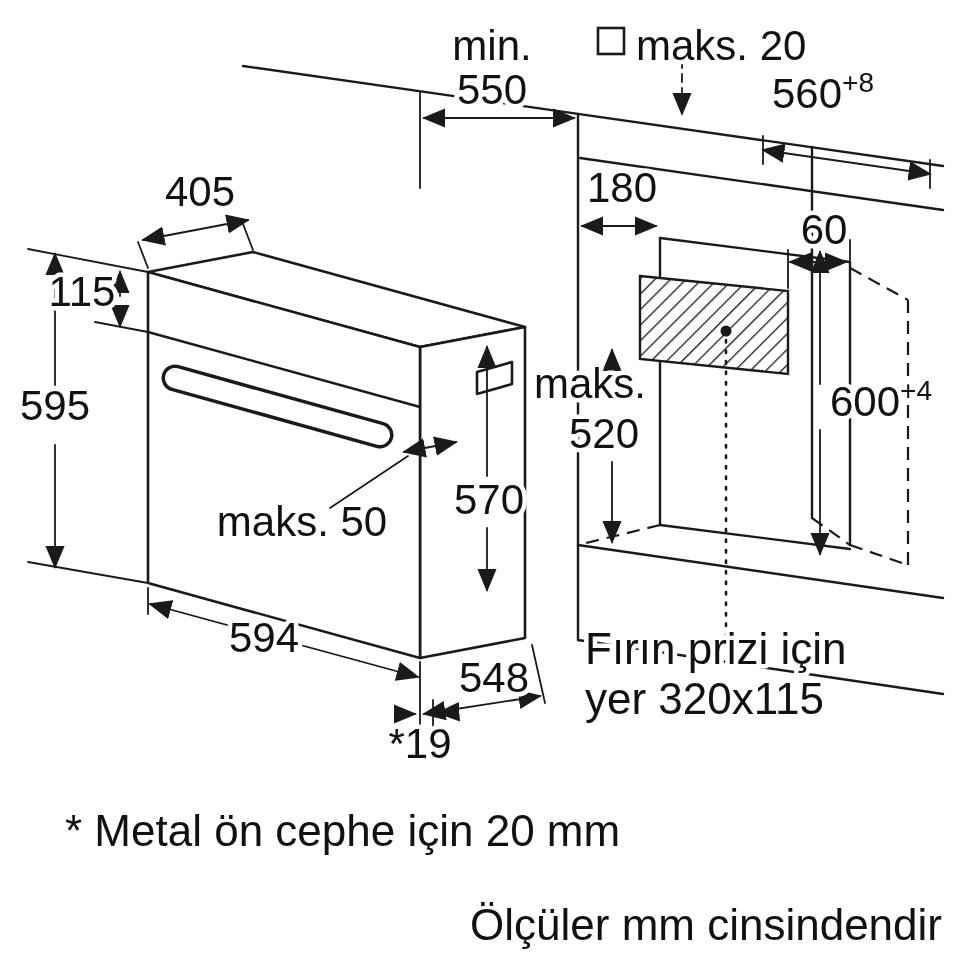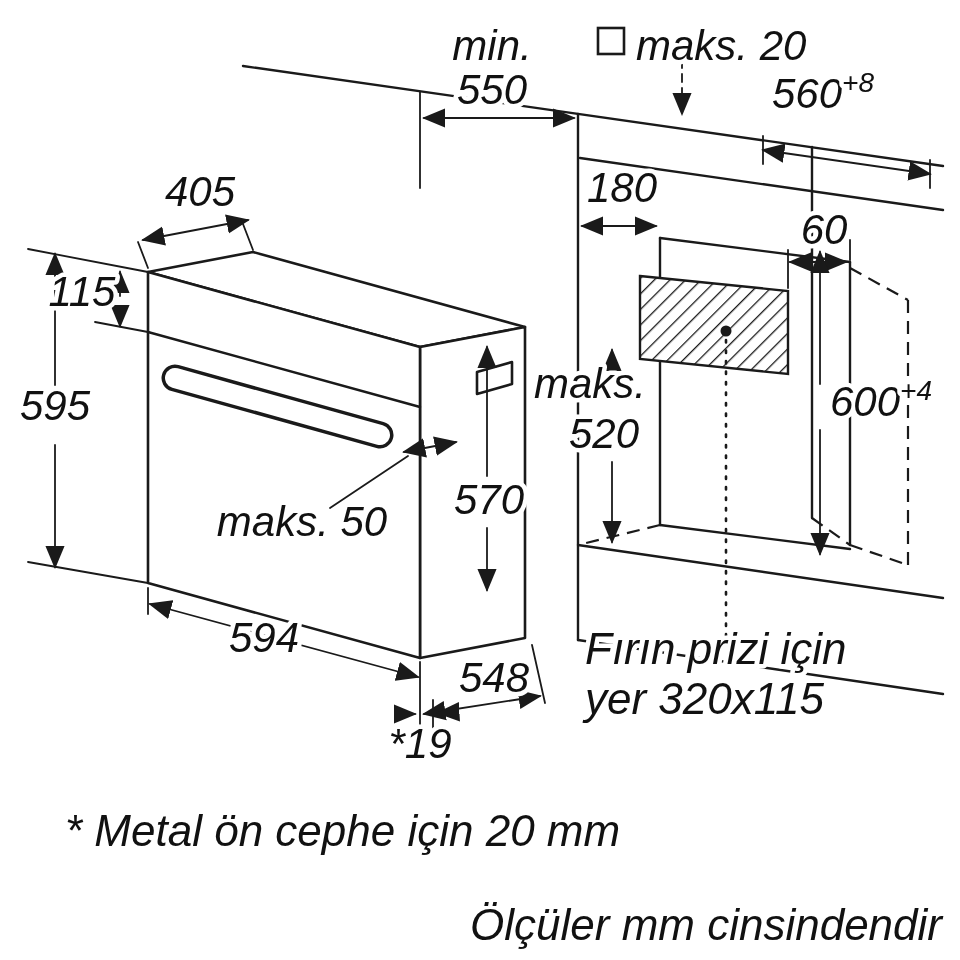--- a/index.html
+++ b/index.html
@@ -1,16 +1,16 @@
 <!DOCTYPE html>
 <html><head>
 <meta charset="utf-8">
 <style>
   html,body{margin:0;padding:0;background:#ffffff;}
-  .stage{width:960px;height:960px;position:relative;background:#ffffff;overflow:hidden;font-style:italic;}
+  .stage{width:960px;height:960px;position:relative;background:#ffffff;overflow:hidden;}
   svg{display:block;}
   .ln{stroke:#1a1a1a;stroke-width:2.4;fill:none;stroke-linecap:round;}
   .thin{stroke:#1a1a1a;stroke-width:1.8;fill:none;stroke-linecap:round;}
   .dash{stroke:#1a1a1a;stroke-width:2.2;fill:none;stroke-dasharray:13 8;}
   .dotln{stroke:#1a1a1a;stroke-width:2.6;fill:none;stroke-dasharray:2.5 8;stroke-linecap:round;}
   .face{fill:#ffffff;stroke:#1a1a1a;stroke-width:2.6;stroke-linejoin:round;}
   .t{font-family:"Liberation Sans","DejaVu Sans",sans-serif;fill:#111111;
      paint-order:stroke fill;stroke:#ffffff;stroke-width:9px;stroke-linejoin:round;}
   .f42{font-size:42px;}
   .f44{font-size:44px;}

